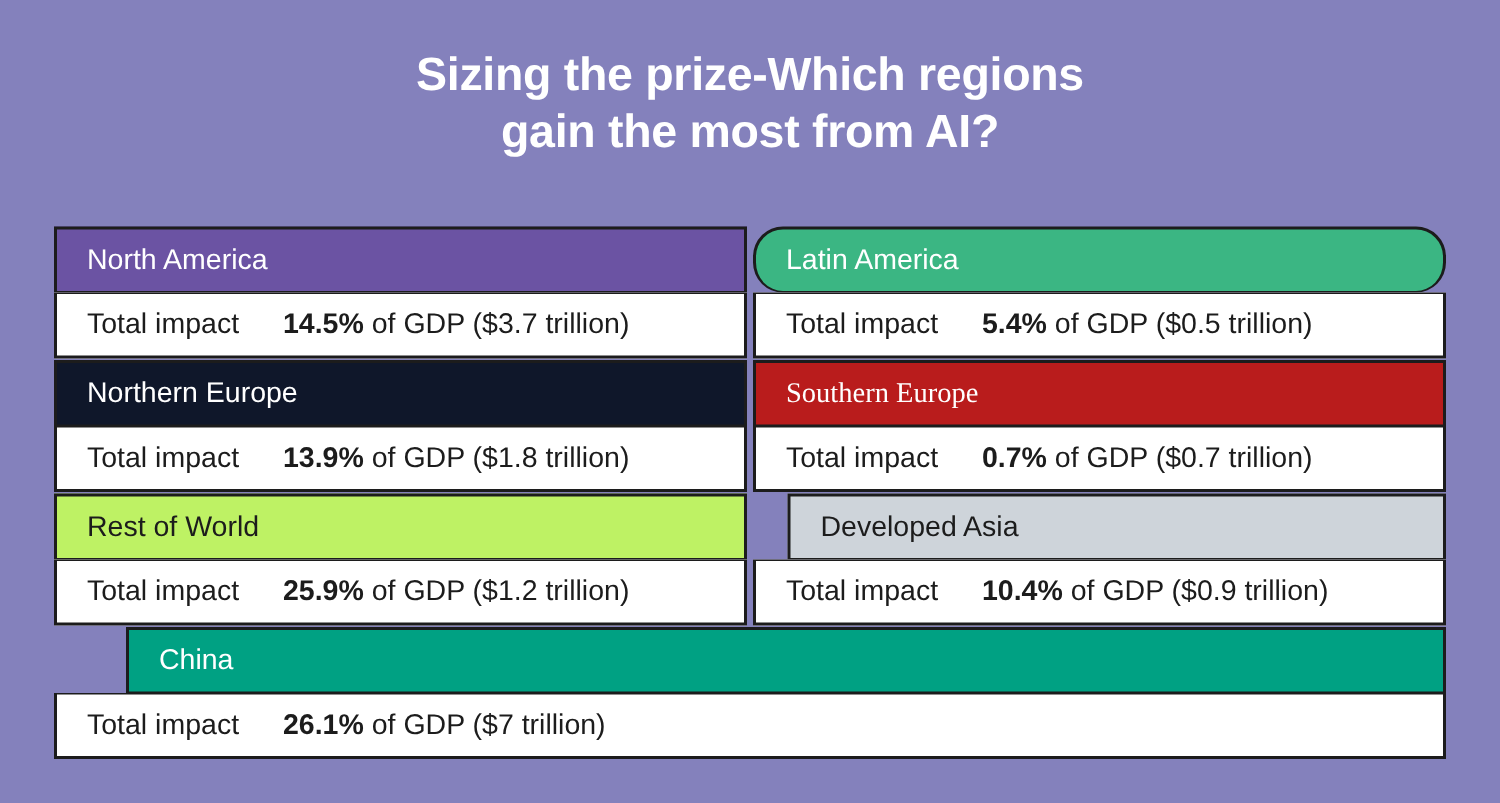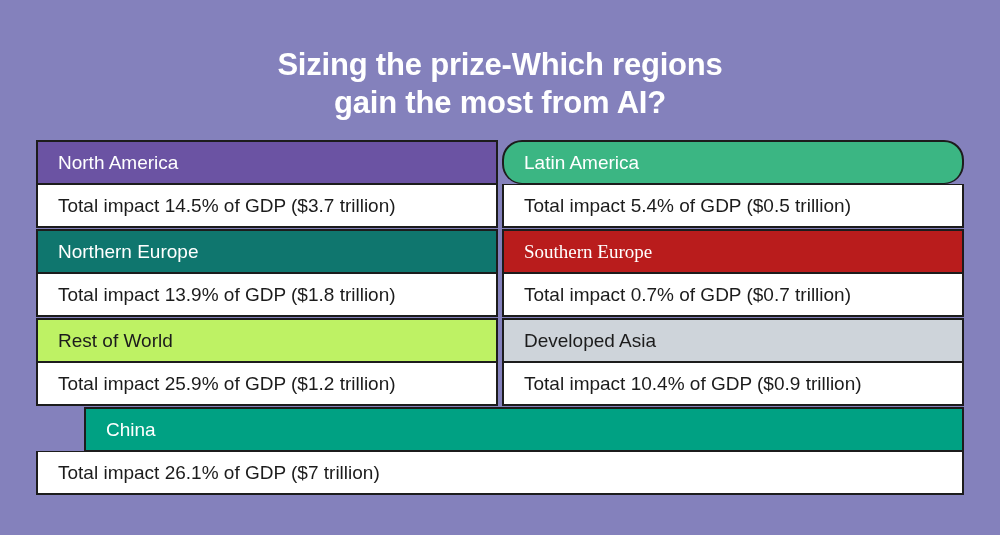--- a/index.html
+++ b/index.html
@@ -16,37 +16,37 @@
 
   .infographic {
     position: relative;
     width: 1000px;
     height: 535px;
     box-sizing: border-box;
   }
 
   
   .title-block {
-    padding-top: 46px;
+    padding-top: 31px;
     text-align: center;
   }
   .title-line {
     display: block;
     color: #ffffff;
     font-size: 31px;
     font-weight: bold;
     line-height: 38px;
     letter-spacing: -0.2px;
   }
 
   
   .table-wrap {
     position: absolute;
     left: 36px;
-    top: 140px;
+    top: 151px;
     width: 928px;
   }
 
   .grid-row {
     display: flex;
     justify-content: space-between;
     margin-bottom: 1px;
   }
 
   .cell-pair {
@@ -77,21 +77,22 @@
     padding: 0 0 0 20px;
     font-size: 19px;
     color: #1c1c1c;
     background: #ffffff;
     border: 2px solid #1c1c1c;
     border-top-width: 1px;
     white-space: nowrap;
     overflow: hidden;
   }
   .region-value b {
-    font-weight: normal;
+    font-weight: bold;
+    margin-left: 24px;
   }
 
   
   .txt-light { color: #ffffff; }
   .txt-dark  { color: #1c1c1c; }
 </style>
 </head>
 <body style="background: rgb(132, 129, 188);">
 
 <div class="infographic">
@@ -109,36 +110,36 @@
         <div class="region-value">Total impact <b>14.5%</b> of GDP ($3.7 trillion)</div>
       </div>
       <div class="cell-pair">
         <div class="region-header txt-light" style="background-color: rgb(59, 182, 131); border-radius: 20px;">Latin America</div>
         <div class="region-value">Total impact <b>5.4%</b> of GDP ($0.5 trillion)</div>
       </div>
     </div>
 
     <div class="grid-row">
       <div class="cell-pair">
-        <div class="region-header txt-light" style="background-color: #0f766e;">Northern Europe</div>
+        <div class="region-header txt-light" style="background-color: #0f172a;">Northern Europe</div>
         <div class="region-value">Total impact <b>13.9%</b> of GDP ($1.8 trillion)</div>
       </div>
       <div class="cell-pair">
         <div class="region-header txt-light" style="background-color: #b91c1c; font-family: Liberation Serif, serif;">Southern Europe</div>
         <div class="region-value">Total impact <b>0.7%</b> of GDP ($0.7 trillion)</div>
       </div>
     </div>
 
     <div class="grid-row">
       <div class="cell-pair">
         <div class="region-header txt-dark" style="background-color: #bef264;">Rest of World</div>
         <div class="region-value">Total impact <b>25.9%</b> of GDP ($1.2 trillion)</div>
       </div>
       <div class="cell-pair">
-        <div class="region-header txt-dark" style="background-color: rgb(206, 212, 218);">Developed Asia</div>
+        <div class="region-header txt-dark" style="background-color: rgb(206, 212, 218); margin-left: 23px;">Developed Asia</div>
         <div class="region-value">Total impact <b>10.4%</b> of GDP ($0.9 trillion)</div>
       </div>
     </div>
 
     <div class="grid-row">
       <div class="cell-pair full">
         <div class="region-header txt-light" style="background-color: rgb(0, 161, 131); margin-left: 48px;">China</div>
         <div class="region-value">Total impact <b>26.1%</b> of GDP ($7 trillion)</div>
       </div>
     </div>

